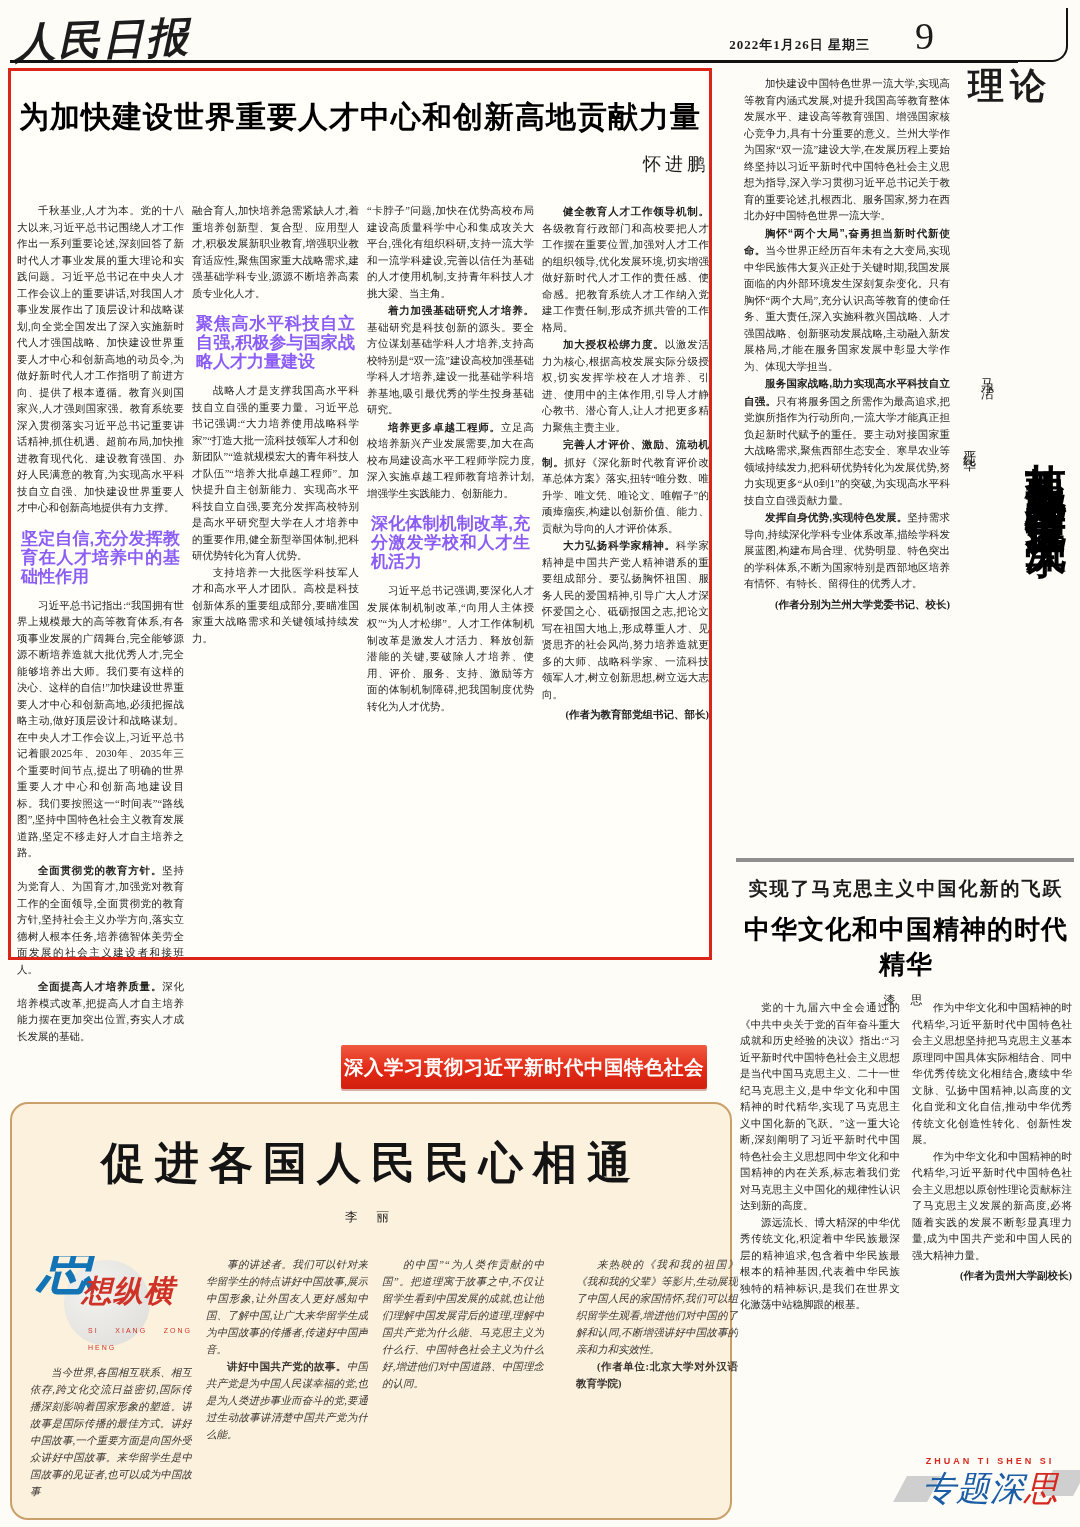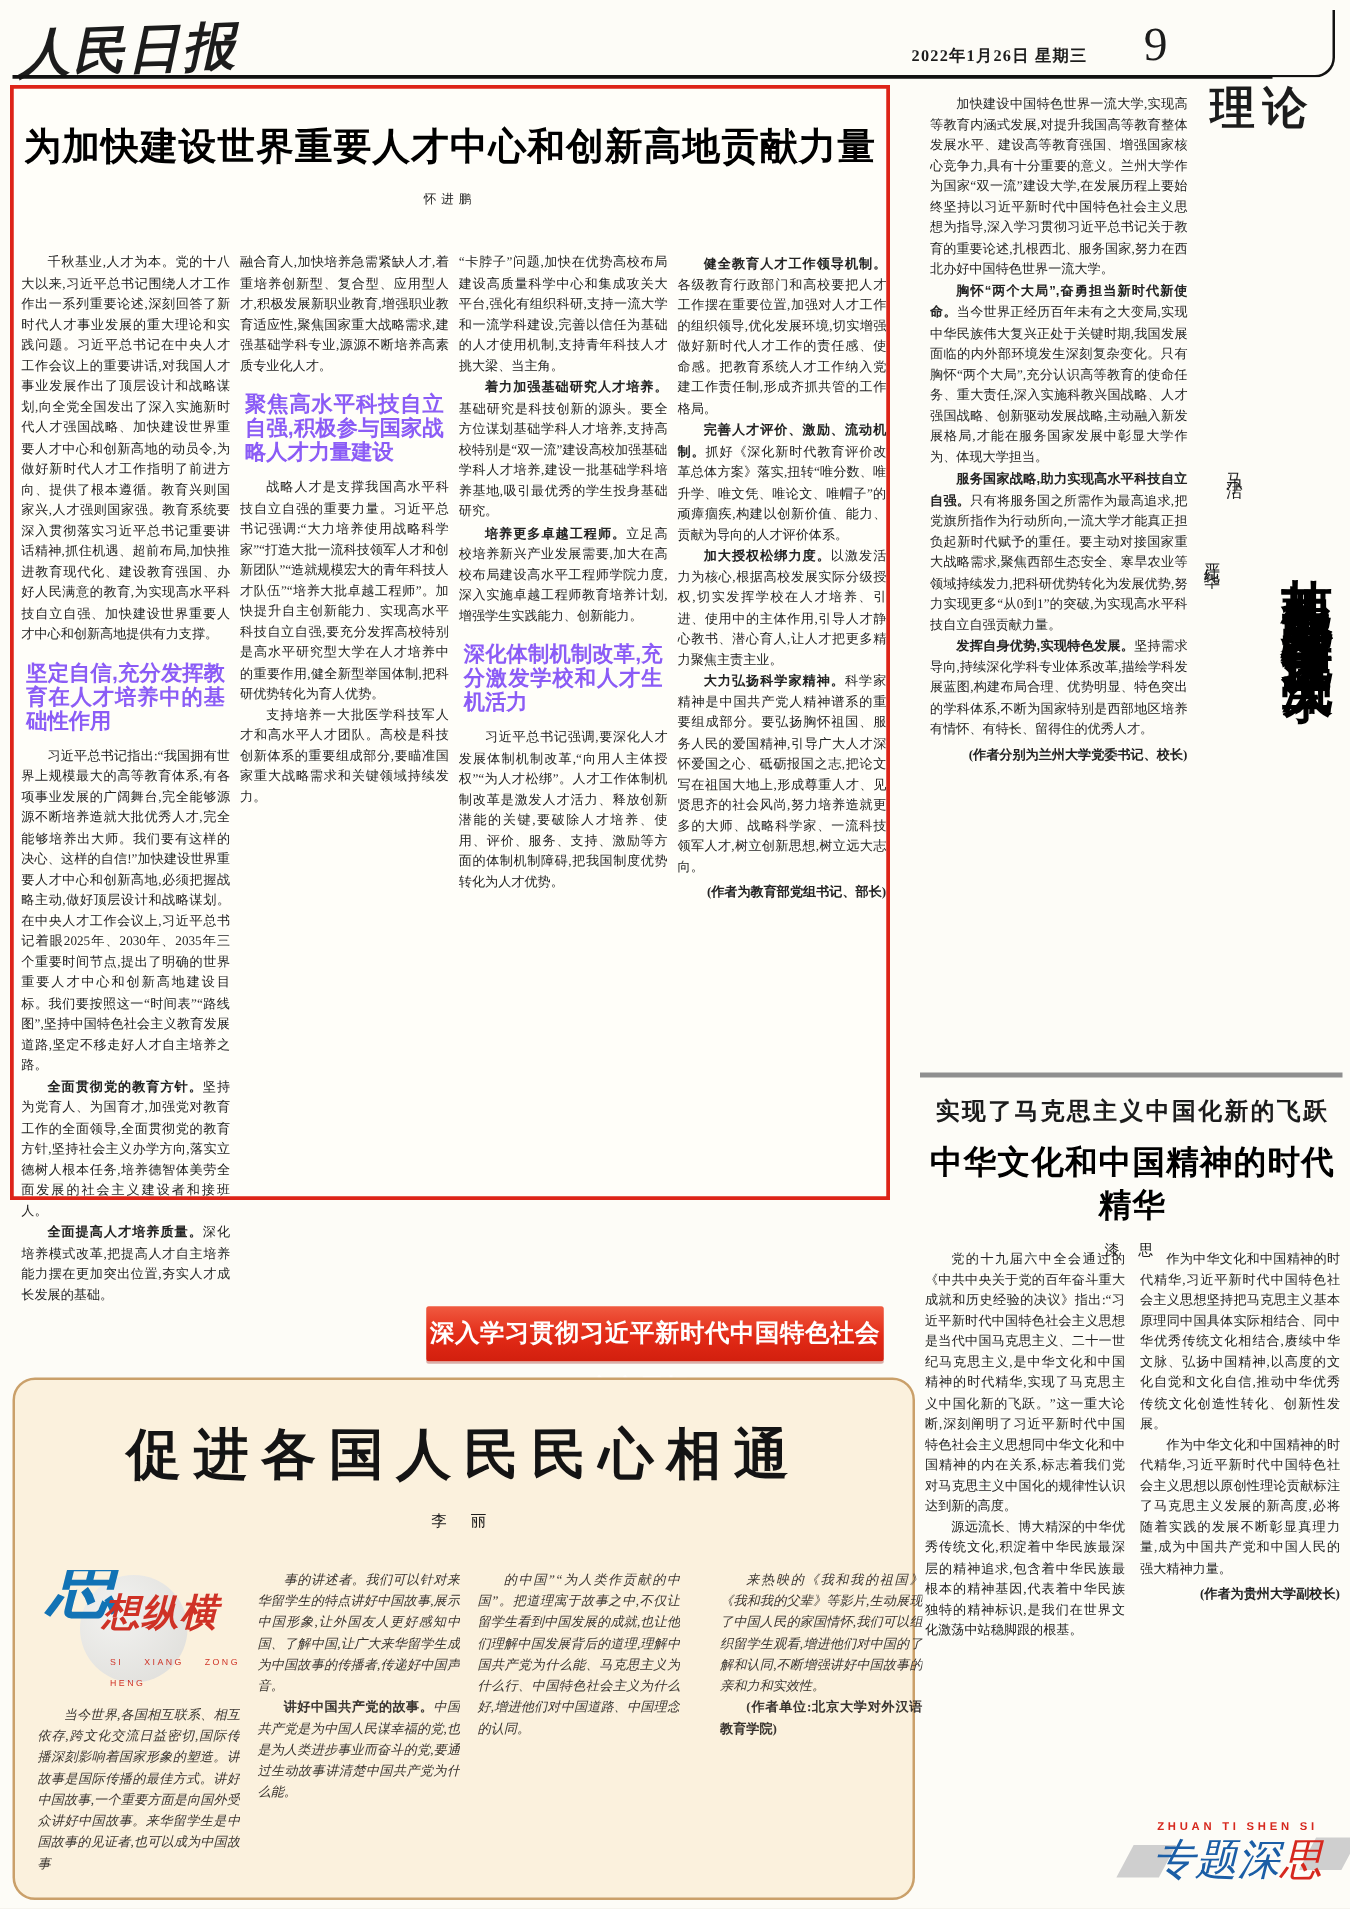--- a/index.html
+++ b/index.html
@@ -27,21 +27,21 @@
 
   
   .main-box {
     position:absolute; left:8px; top:68px; width:704px; height:892px;
     border:3px solid #dd2418; background:#fffef9;
   }
   .main-headline {
     margin-top:26px; text-align:center; font-family:"Liberation Sans", sans-serif;
     font-weight:900; font-size:30px; letter-spacing:1px; color:#000;
   }
-  .main-byline { margin-top:14px; text-align:center; font-size:10px; letter-spacing:4px; }
+  .main-byline { margin-top:14px; text-align:right; font-size:18px; letter-spacing:4px; }
   .col {
     position:absolute; width:167px; overflow:hidden;
     font-size:10.5px; line-height:16.5px; text-align:justify; color:#242424;
   }
   .col .p { text-indent:2em; }
   .col .cont { text-indent:0; }
   .col b { font-family:"Liberation Sans", sans-serif; font-weight:700; }
   .subhead {
     font-family:"Liberation Sans", sans-serif; font-weight:700; font-size:17px;
     line-height:19px; text-align:justify; margin:12px 4px 12px 4px; text-indent:0; color:#8b5cf6;
@@ -184,22 +184,22 @@
     <div class="col col3">
       <div class="p cont">“卡脖子”问题,加快在优势高校布局建设高质量科学中心和集成攻关大平台,强化有组织科研,支持一流大学和一流学科建设,完善以信任为基础的人才使用机制,支持青年科技人才挑大梁、当主角。</div>
       <div class="p"><b>着力加强基础研究人才培养。</b><span>基础研究是科技创新的源头。要全方位谋划基础学科人才培养,支持高校特别是“双一流”建设高校加强基础学科人才培养,建设一批基础学科培养基地,吸引最优秀的学生投身基础研究。</span></div>
       <div class="p"><b>培养更多卓越工程师。</b><span>立足高校培养新兴产业发展需要,加大在高校布局建设高水平工程师学院力度,深入实施卓越工程师教育培养计划,增强学生实践能力、创新能力。</span></div>
       <div class="subhead">深化体制机制改革,充分激发学校和人才生机活力</div>
       <div class="p">习近平总书记强调,要深化人才发展体制机制改革,“向用人主体授权”“为人才松绑”。人才工作体制机制改革是激发人才活力、释放创新潜能的关键,要破除人才培养、使用、评价、服务、支持、激励等方面的体制机制障碍,把我国制度优势转化为人才优势。</div>
     </div>
 
     <div class="col col4">
       <div class="p"><b>健全教育人才工作领导机制。</b><span>各级教育行政部门和高校要把人才工作摆在重要位置,加强对人才工作的组织领导,优化发展环境,切实增强做好新时代人才工作的责任感、使命感。把教育系统人才工作纳入党建工作责任制,形成齐抓共管的工作格局。</span></div>
+      <div class="p"><b>加大授权松绑力度。</b><span>以激发活力为核心,根据高校发展实际分级授权,切实发挥学校在人才培养、引进、使用中的主体作用,引导人才静心教书、潜心育人,让人才把更多精力聚焦主责主业。</span></div>
       <div class="p"><b>完善人才评价、激励、流动机制。</b><span>抓好《深化新时代教育评价改革总体方案》落实,扭转“唯分数、唯升学、唯文凭、唯论文、唯帽子”的顽瘴痼疾,构建以创新价值、能力、贡献为导向的人才评价体系。</span></div>
-      <div class="p"><b>加大授权松绑力度。</b><span>以激发活力为核心,根据高校发展实际分级授权,切实发挥学校在人才培养、引进、使用中的主体作用,引导人才静心教书、潜心育人,让人才把更多精力聚焦主责主业。</span></div>
       <div class="p"><b>大力弘扬科学家精神。</b><span>科学家精神是中国共产党人精神谱系的重要组成部分。要弘扬胸怀祖国、服务人民的爱国精神,引导广大人才深怀爱国之心、砥砺报国之志,把论文写在祖国大地上,形成尊重人才、见贤思齐的社会风尚,努力培养造就更多的大师、战略科学家、一流科技领军人才,树立创新思想,树立远大志向。</span></div>
       <div class="author-note">(作者为教育部党组书记、部长)</div>
     </div>
 
     <div class="banner">
       <span>深入学习贯彻习近平新时代中国特色社会主义思想</span><span class="pen">✒</span>
     </div>
   </div>
 
   <div class="right-art">

